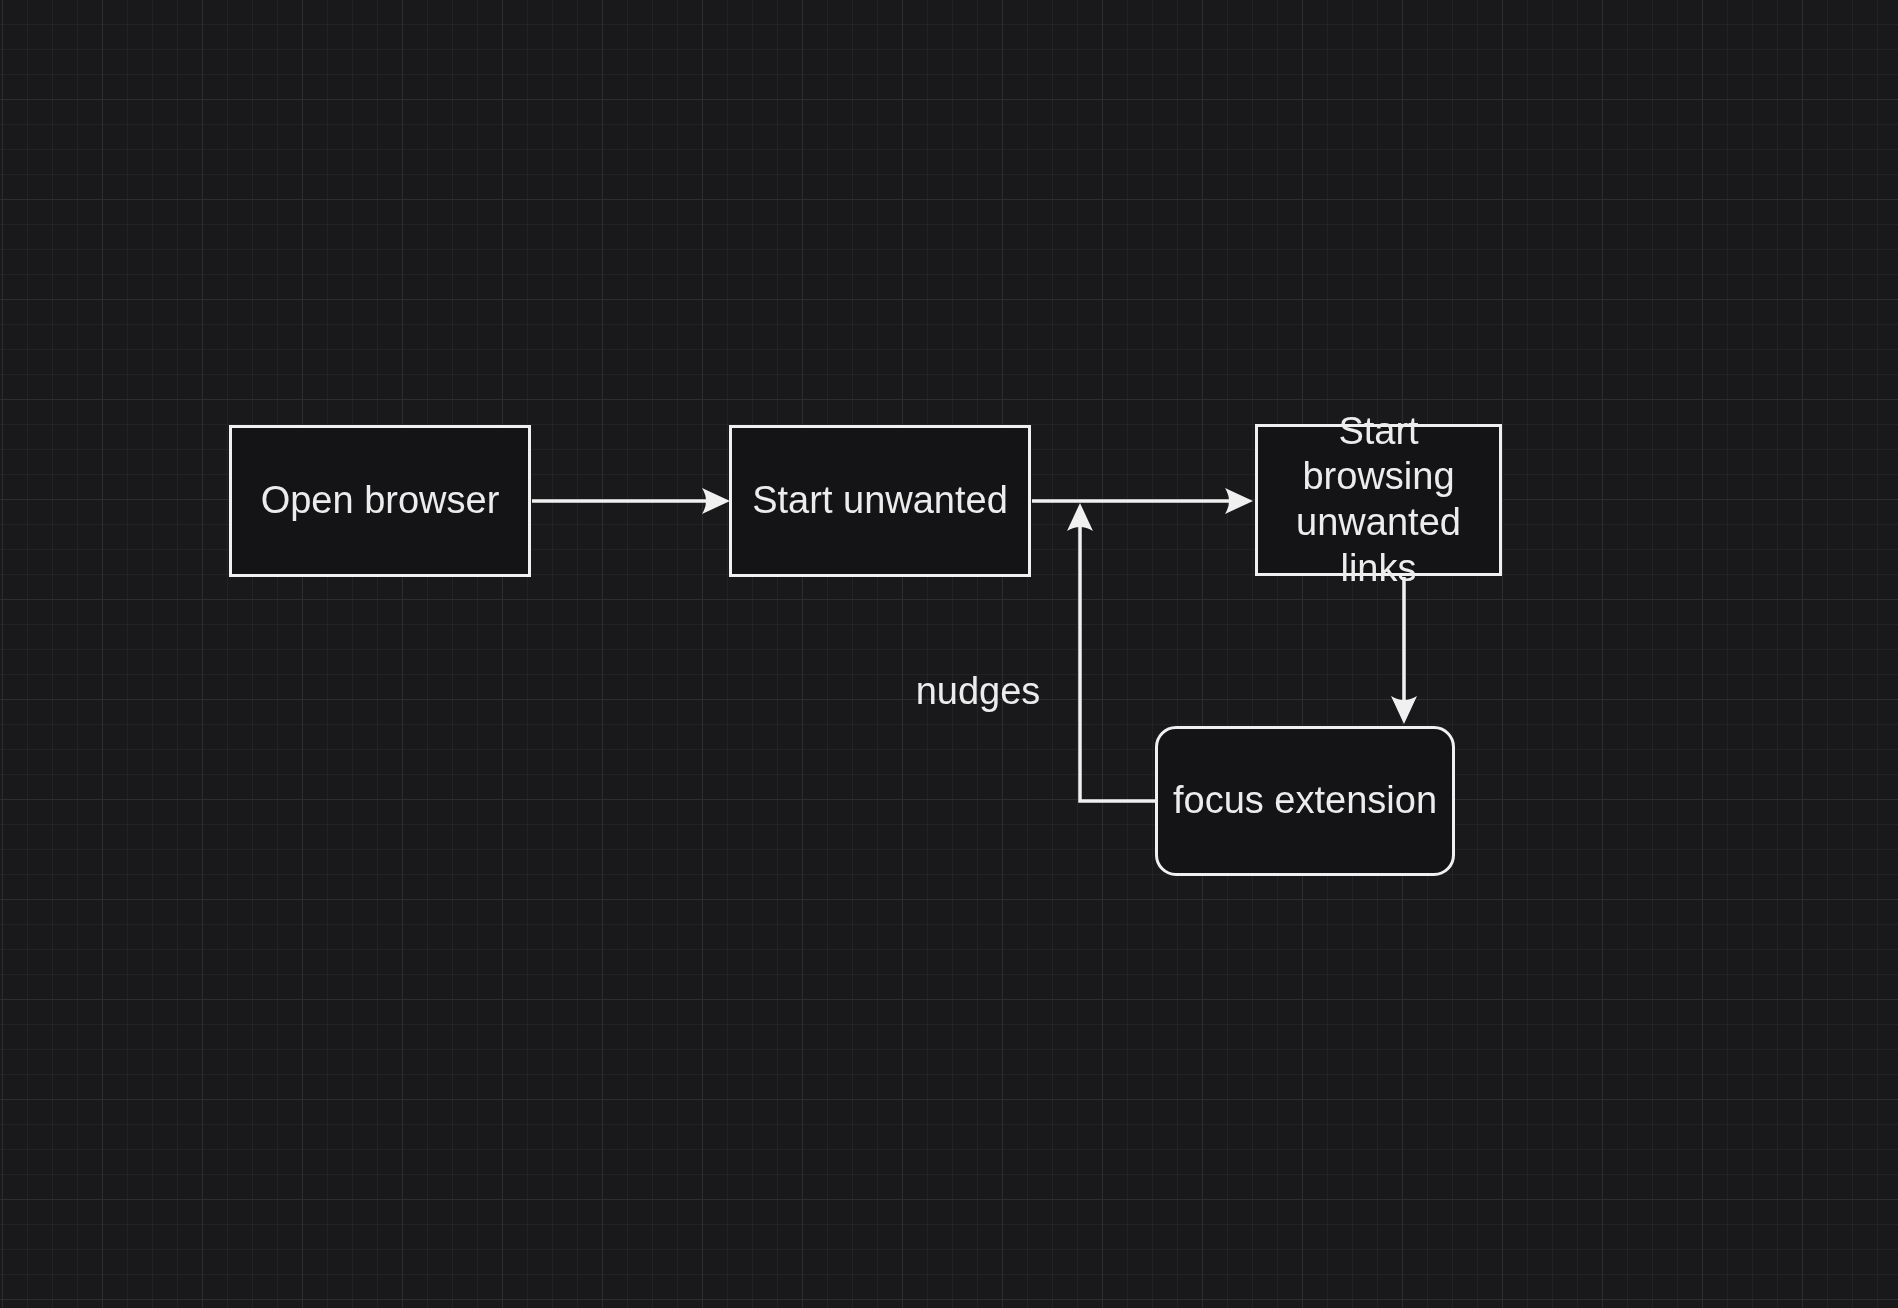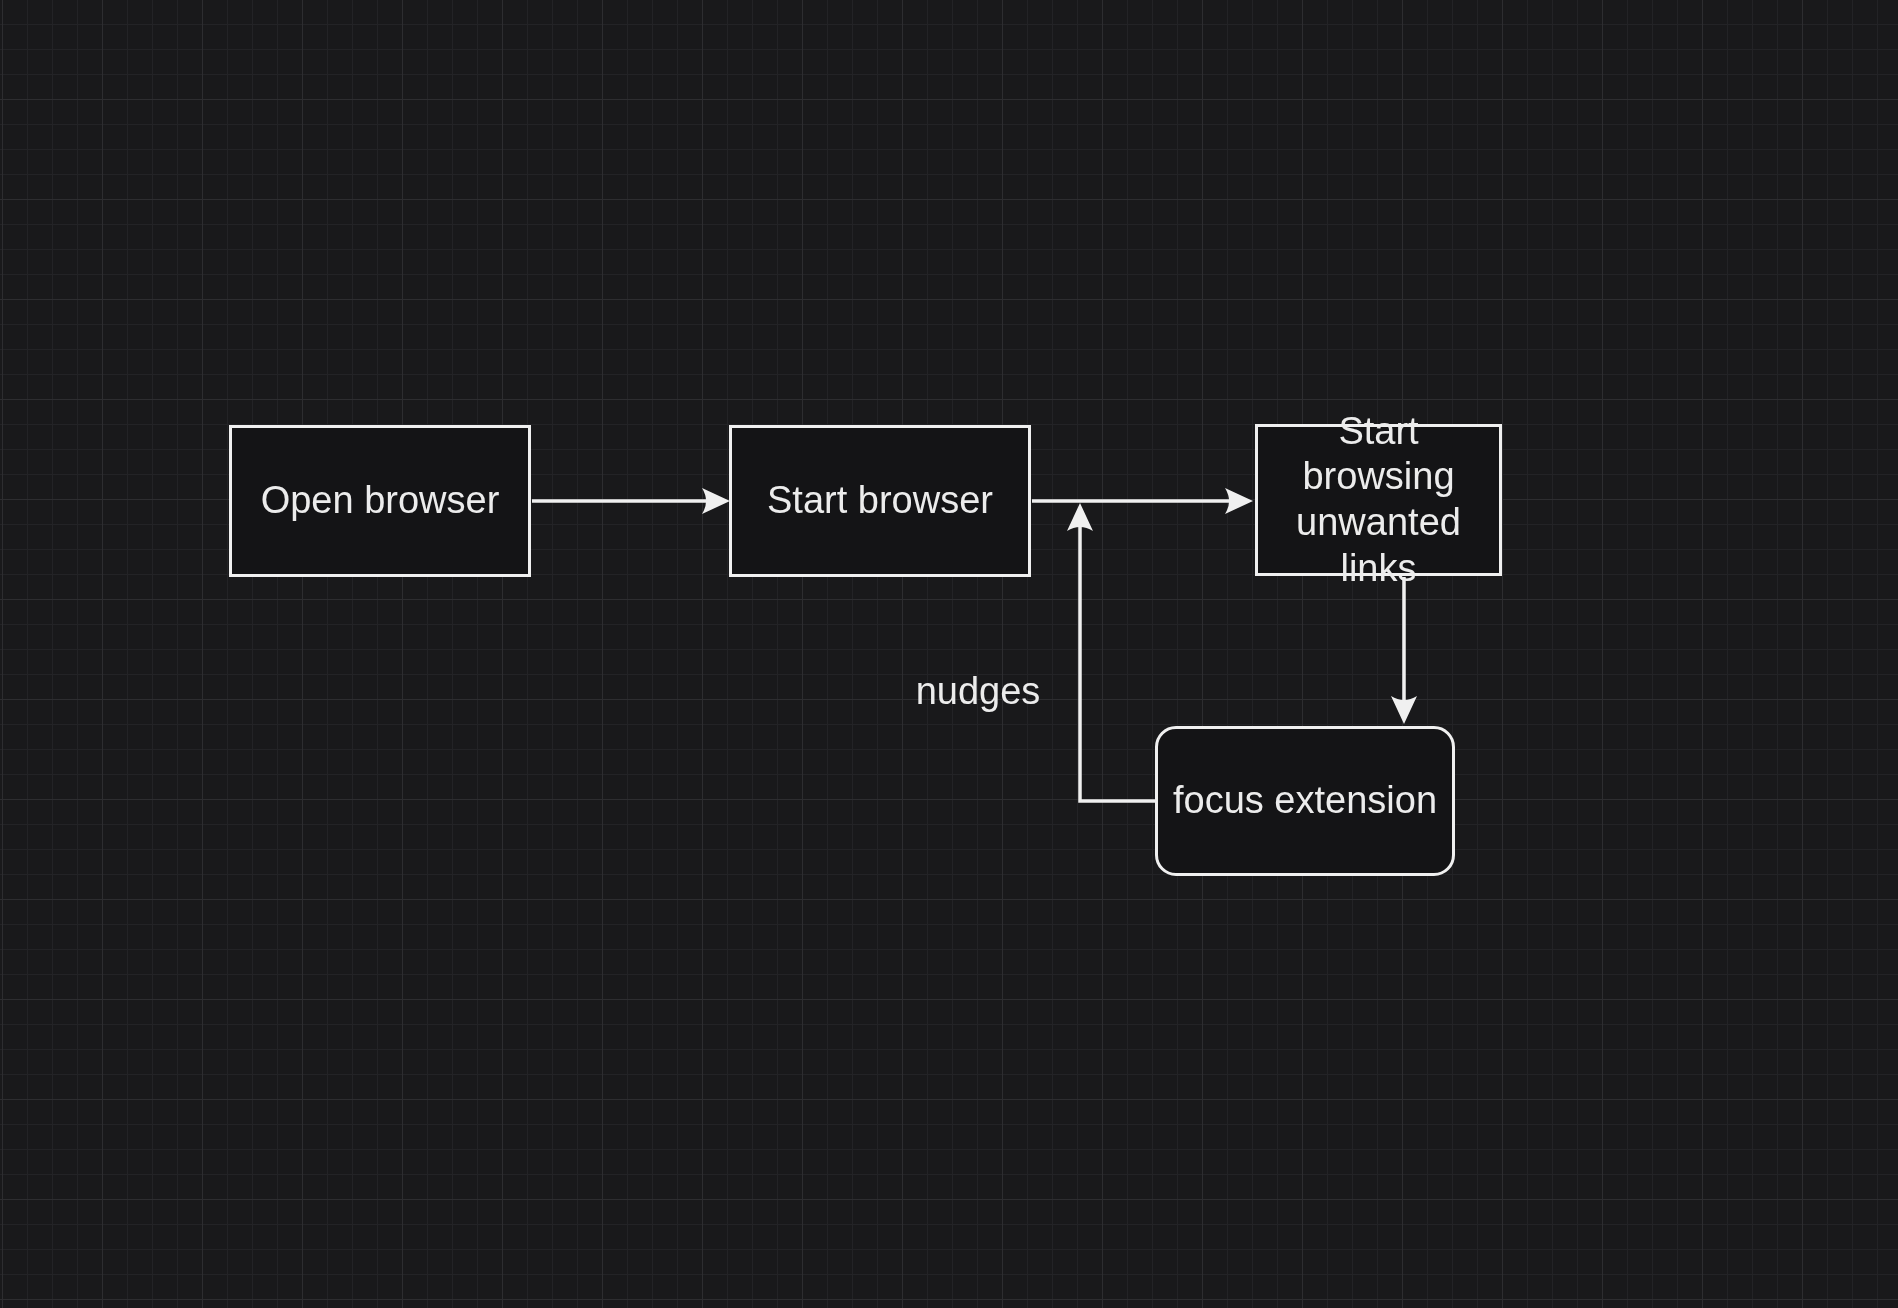--- a/index.html
+++ b/index.html
@@ -78,21 +78,21 @@
       <path d="M 1155 801 L 1080 801 L 1080 527"></path>
       <path class="head" d="M 1080 503 L 1067 531 Q 1080 523 1093 531 Z" fill="#f0f0f0" stroke="none"></path>
     </g>
   </svg>
 
   <div class="node" id="node-open-browser">
     <span class="label">Open browser</span>
   </div>
 
   <div class="node" id="node-start-browsing">
-    <span class="label">Start browser</span>
+    <span class="label">Start unwanted</span>
   </div>
 
   <div class="node" id="node-unwanted-links">
     <span class="label">Start browsing unwanted links</span>
   </div>
 
   <div class="node" id="node-focus-extension">
     <span class="label">focus extension</span>
   </div>
 

